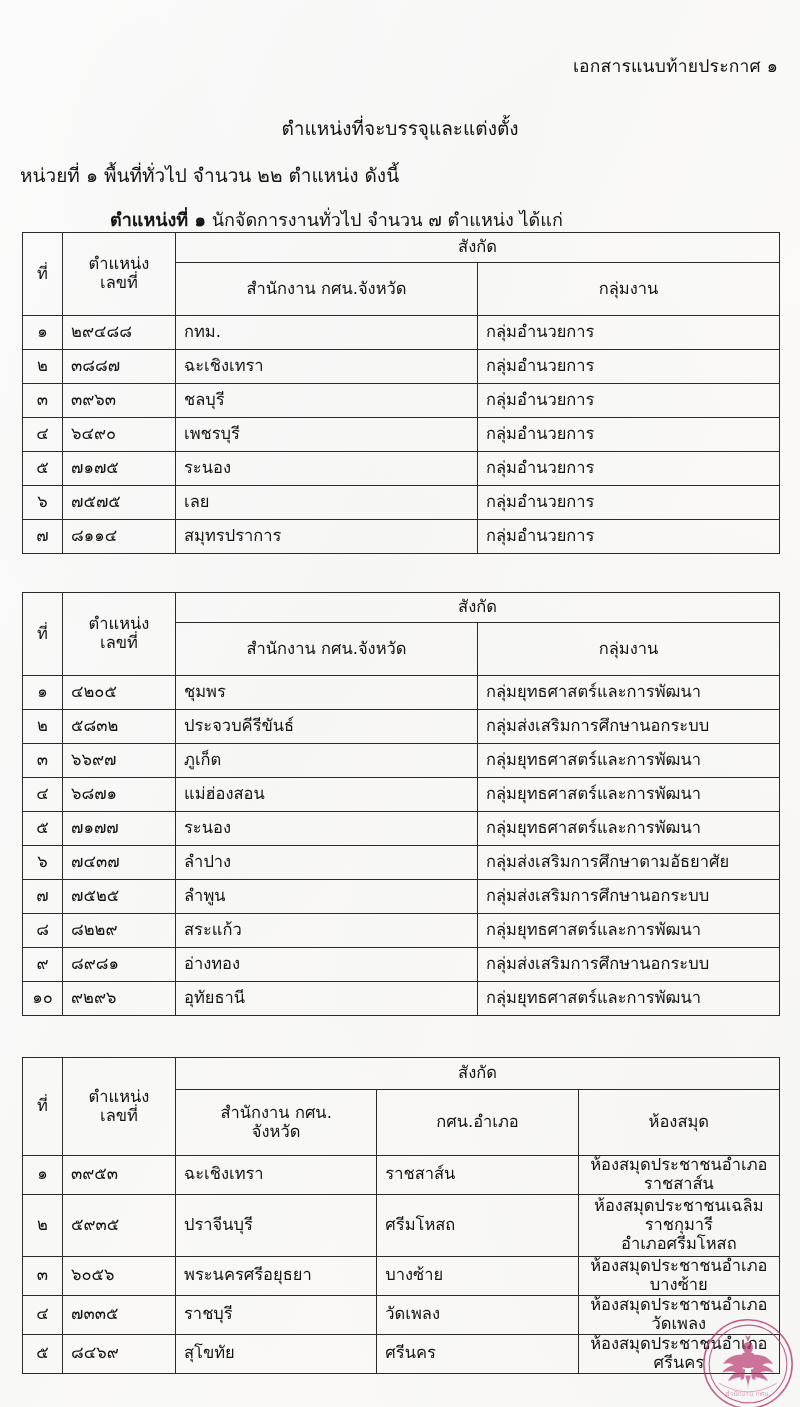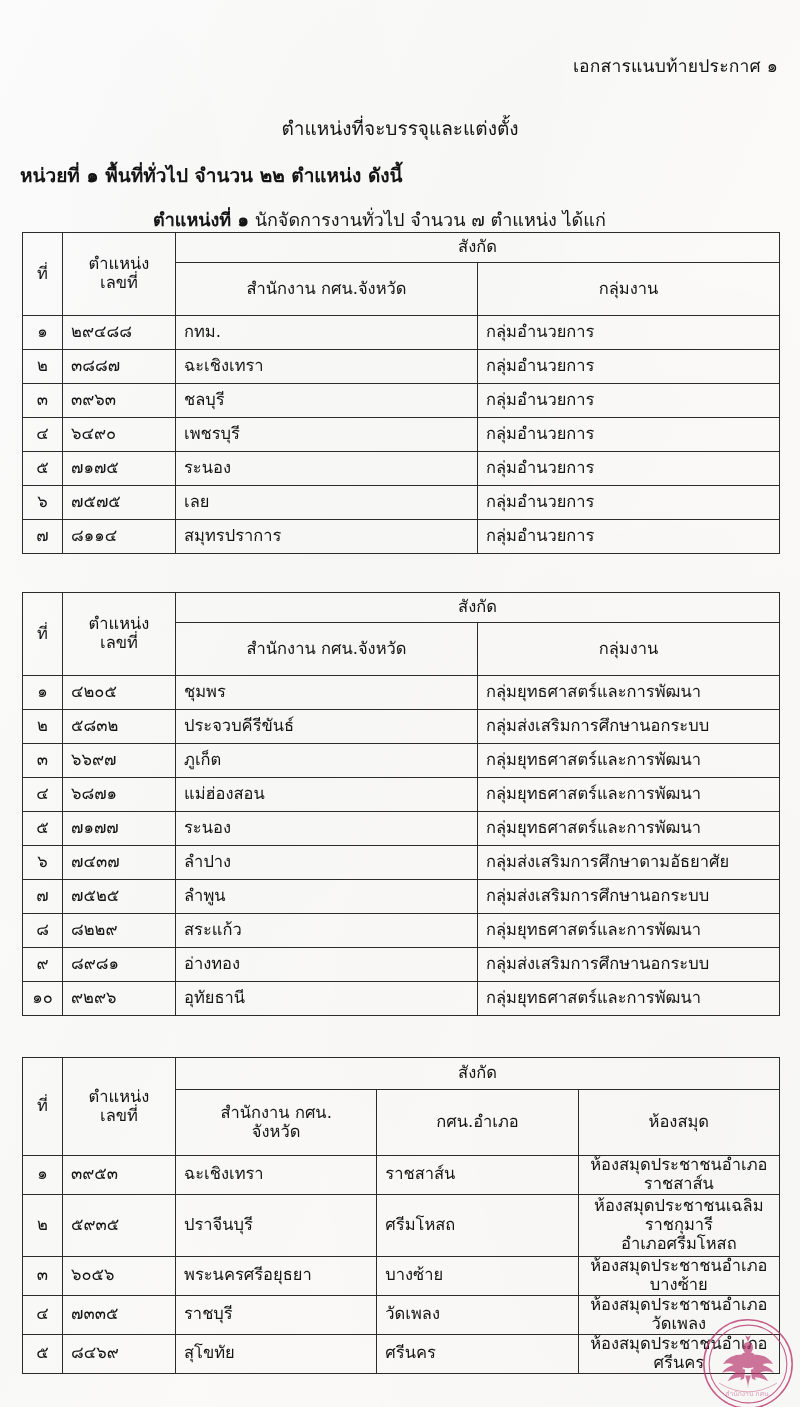--- a/index.html
+++ b/index.html
@@ -40,29 +40,28 @@
     position: absolute;
     top: 113px; left: 0; width: 100%;
     text-align: center;
     font-size: 19px;
   }
   .unit-line {
     position: absolute;
     top: 160px; left: 20px;
     font-size: 19px;
     white-space: nowrap;
-    font-weight: bold;
   }
 
   .section-title {
     position: absolute;
     font-size: 18px;
     white-space: nowrap;
   }
-  .section-title .st-strong { font-weight: 600; margin-left: 43px; }
+  .section-title .st-strong { font-weight: 600; }
 
   
   table.t {
     position: absolute;
     border-collapse: collapse;
     table-layout: fixed;
     font-size: 16.5px;
   }
   table.t td, table.t th {
     border: 1.1px solid #2b2b2b;

